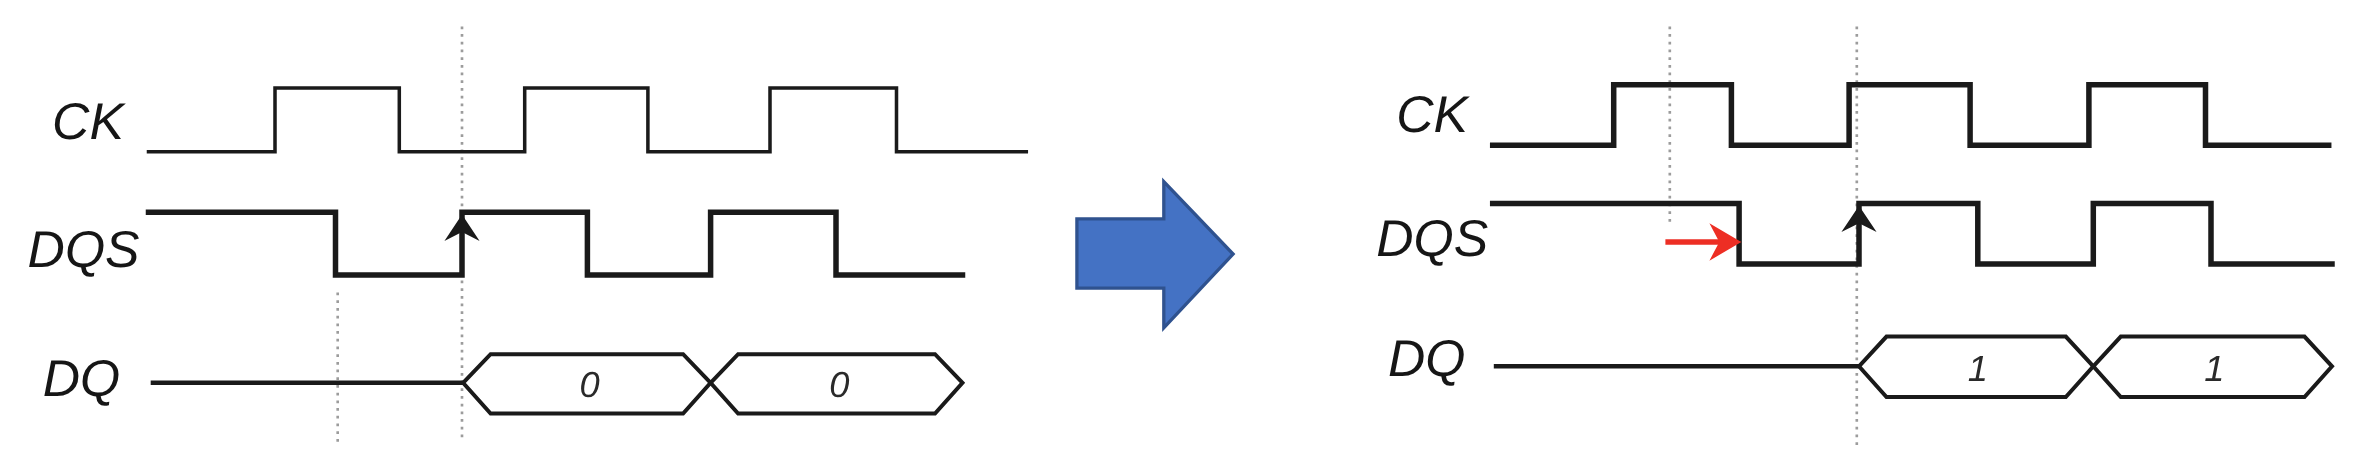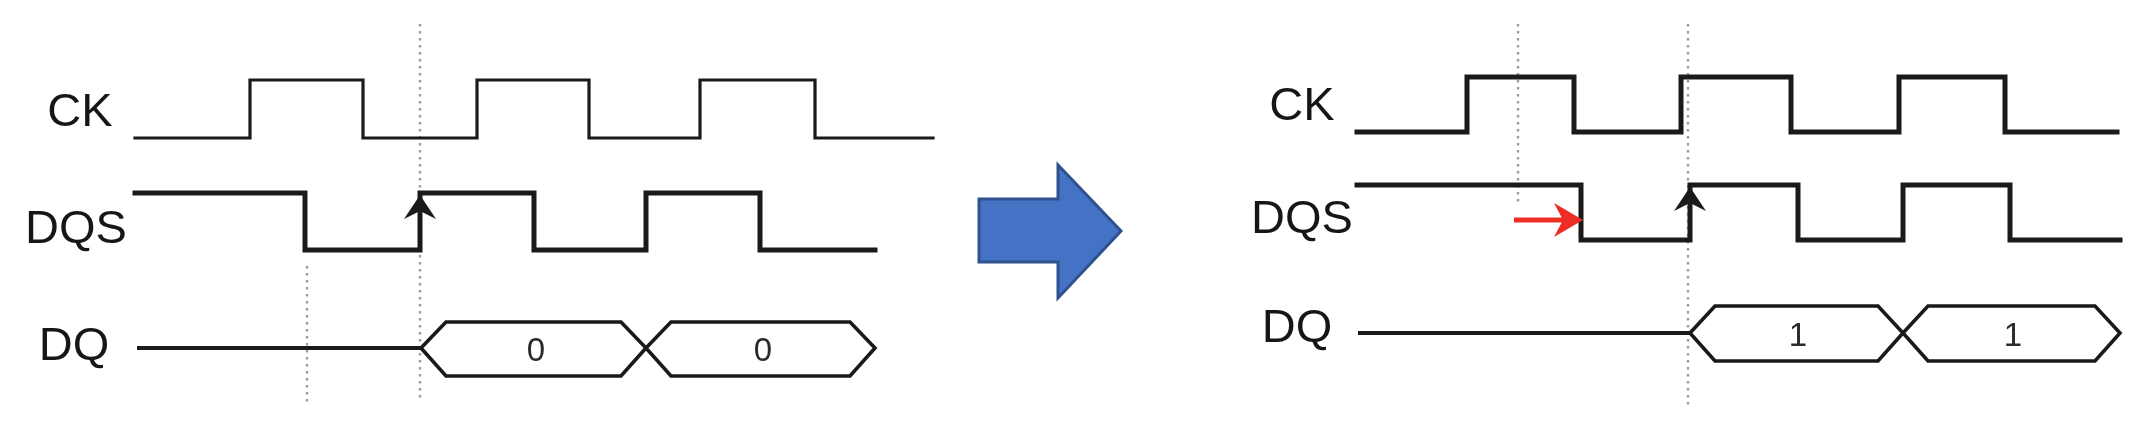--- a/index.html
+++ b/index.html
@@ -2,20 +2,21 @@
 <html><head>
 <meta charset="utf-8">
 <style>
   html,body{margin:0;padding:0;background:#ffffff;}
   .stage{
     position:relative;
     width:2148px;height:433px;
     background:#ffffff;
     overflow:hidden;
     font-family:"Liberation Sans", sans-serif;
+    font-style:italic;
   }
   svg{position:absolute;left:0;top:0;}
   .sig-label{
     font-family:"Liberation Sans", sans-serif;
     font-size:47px;
     fill:#161616;
     letter-spacing:0px;
   }
   .bus-val{
     font-family:"Liberation Sans", sans-serif;

